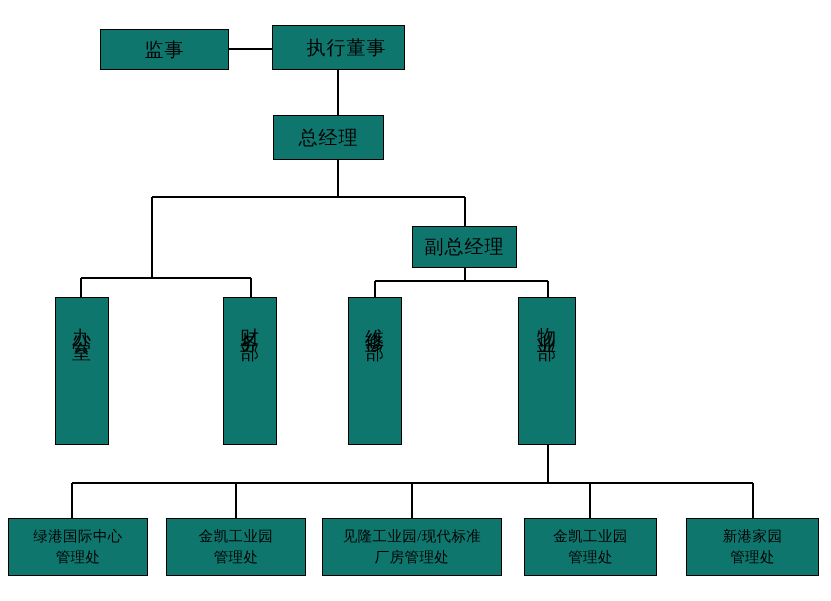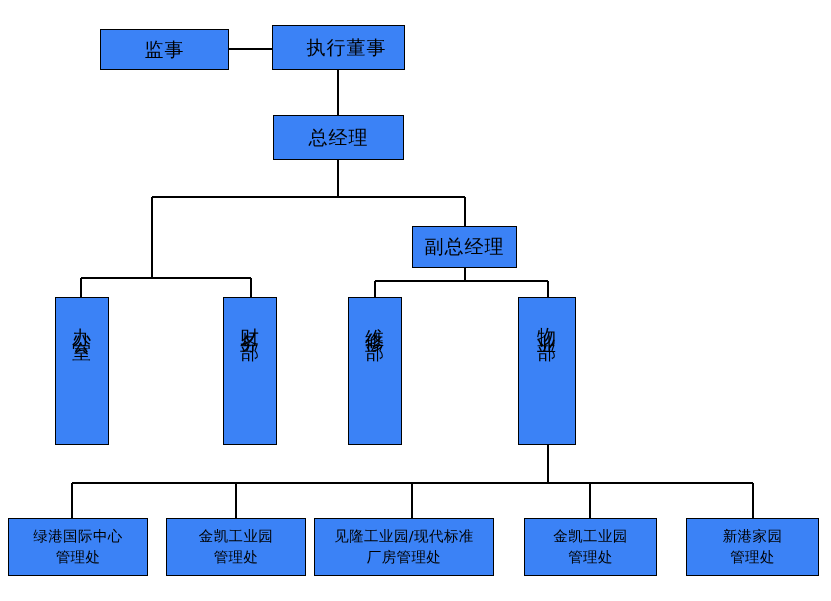--- a/index.html
+++ b/index.html
@@ -24,21 +24,21 @@
     left: 0;
     top: 0;
     width: 831px;
     height: 601px;
     pointer-events: none;
   }
   .node {
     position: absolute;
     box-sizing: border-box;
     border: 1.4px solid #000000;
-    background: #3b82f6;
+    background: #0f766e;
     display: flex;
     align-items: center;
     justify-content: center;
     text-align: center;
     color: #000000;
     line-height: 1.35;
     z-index: 2;
   }
   
   .node.horiz {
@@ -108,21 +108,21 @@
   </svg>
 
   <div class="node horiz" style="left:100px; top:29px; width:129px; height:41px;">
     <span>监事</span>
   </div>
 
   <div class="node horiz" style="left:272px; top:25px; width:133px; height:45px;padding-left:16px;">
     <span>执行董事</span>
   </div>
 
-  <div class="node horiz" style="left:273px; top:115px; width:131px; height:45px;">
+  <div class="node horiz" style="left:273px; top:115px; width:111px; height:45px;">
     <span>总经理</span>
   </div>
 
   <div class="node horiz" style="left:412px; top:226px; width:105px; height:42px;">
     <span>副总经理</span>
   </div>
 
   <div class="node vert" style="left:55px; top:297px; width:54px; height:148px;">
     <span class="vtext">办公室</span>
   </div>
@@ -146,21 +146,21 @@
     </span>
   </div>
 
   <div class="node leaf" style="left:166px; top:518px; width:140px; height:58px;">
     <span class="leaf-text">
       <span>金凯工业园</span><br>
       <span>管理处</span>
     </span>
   </div>
 
-  <div class="node leaf" style="left:314px; top:518px; width:180px; height:58px;">
+  <div class="node leaf" style="left:322px; top:518px; width:180px; height:58px;font-family:Liberation Serif, serif;">
     <span class="leaf-text">
       <span>见隆工业园/现代标准</span><br>
       <span>厂房管理处</span>
     </span>
   </div>
 
   <div class="node leaf" style="left:524px; top:518px; width:133px; height:58px;">
     <span class="leaf-text">
       <span>金凯工业园</span><br>
       <span>管理处</span>

